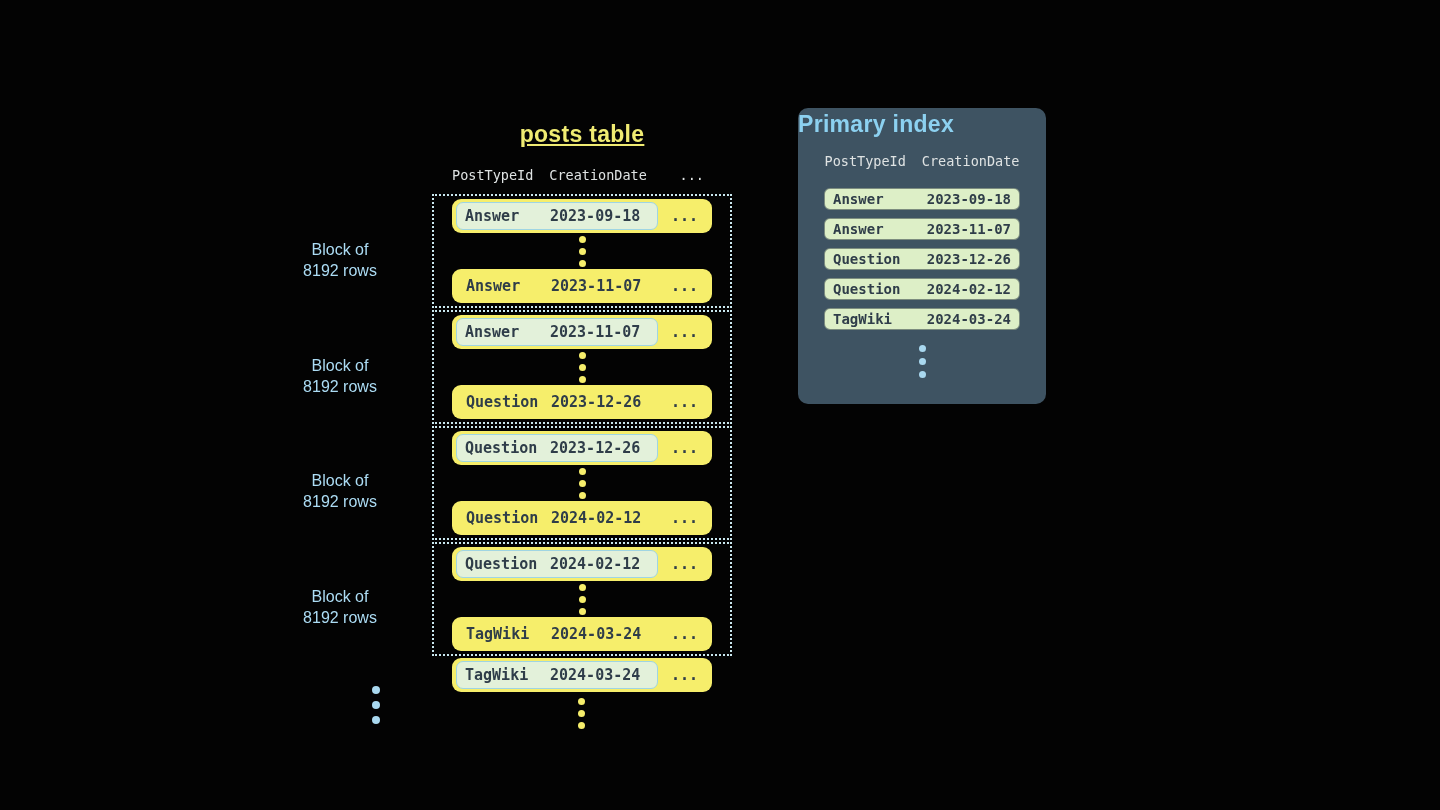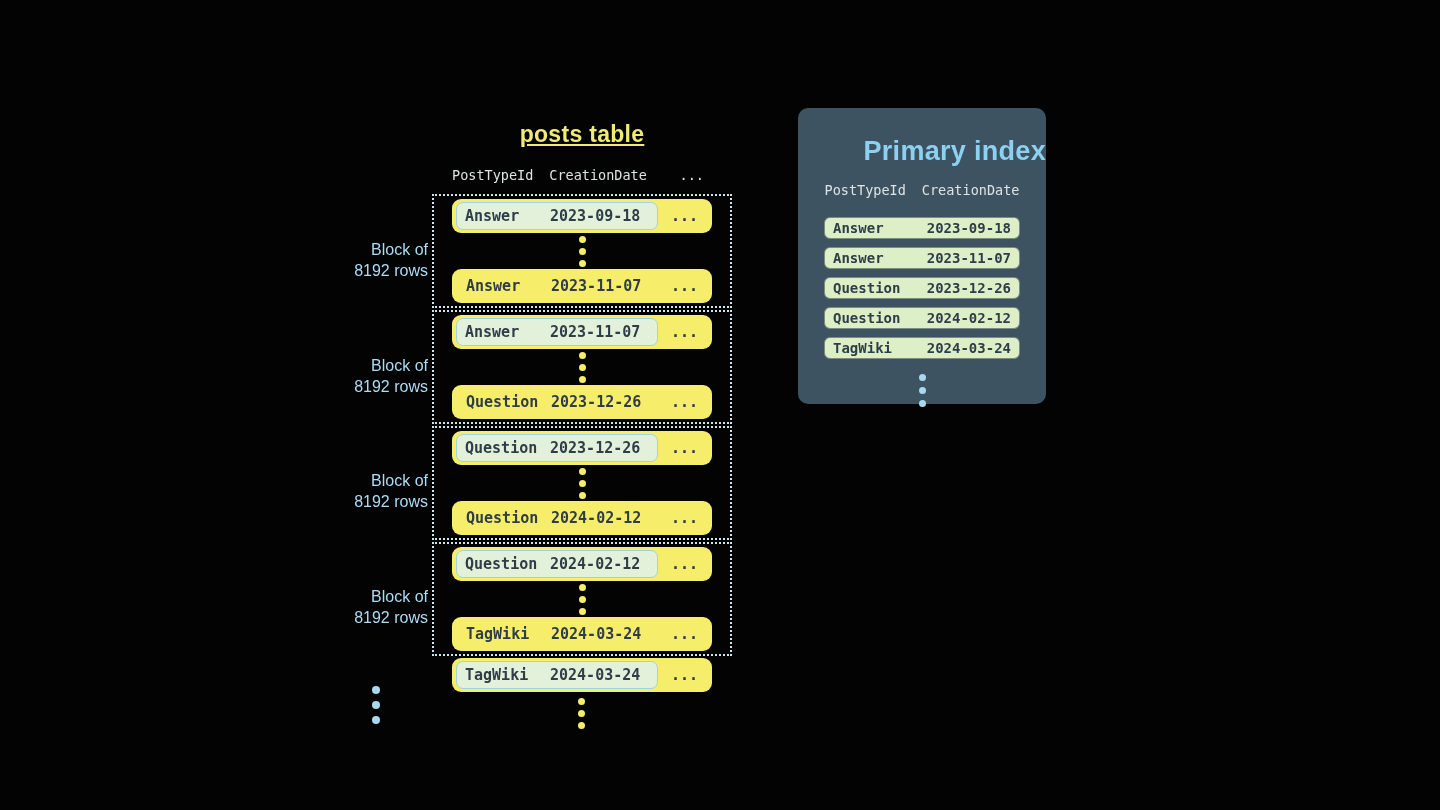--- a/index.html
+++ b/index.html
@@ -39,32 +39,32 @@
     background:var(--highlight-green);border:1.5px solid var(--highlight-border-blue);
     border-radius:7px;padding:0 8px;}
   .hl .type{width:85px;}
 
   .vdots{display:flex;flex-direction:column;align-items:center;gap:5px;}
   .vdots i{width:7px;height:7px;border-radius:50%;background:var(--row-yellow);display:block;}
   .vdots.blue i{background:var(--blue-dot);}
   .vdots.big i{width:8px;height:8px;}
   .vdots.big{gap:7px;}
 
-  .block-label{position:absolute;left:268px;width:160px;text-align:right;
+  .block-label{position:absolute;left:260px;width:160px;text-align:center;
     font-size:16px;line-height:21px;color:var(--label-blue);}
   .label-1{top:239px;} .label-2{top:355px;} .label-3{top:470px;} .label-4{top:586px;}
 
   .overflow-row{position:absolute;left:452px;top:658px;}
   .bottom-dots{position:absolute;left:578px;top:698px;}
   .left-dots{position:absolute;left:372px;top:686px;}
 
   
   .panel{position:absolute;left:798px;top:108px;width:248px;height:296px;
     background:var(--panel-bg);border-radius:10px;}
-  .panel-title{margin-top:28px;text-align:right;font-size:27px;font-weight:600;
+  .panel-title{margin-top:3px;text-align:left;font-size:23px;font-weight:600;
     color:var(--panel-title-blue);letter-spacing:.3px;}
   .panel-header{margin-top:15px;display:flex;justify-content:center;gap:16px;
     font-family:"DejaVu Sans Mono",monospace;font-size:13.5px;color:var(--header-gray);}
   .index-rows{margin-top:19px;display:flex;flex-direction:column;align-items:center;gap:8px;}
   .irow{width:196px;height:22px;background:var(--index-row-green);
     border:1px solid rgba(44,58,68,.55);border-radius:6px;
     display:flex;align-items:center;justify-content:space-between;padding:0 8px;
     font-family:"DejaVu Sans Mono",monospace;font-weight:bold;font-size:14px;
     color:var(--dark-text);}
   .panel .vdots{margin-top:15px;gap:6px;}

